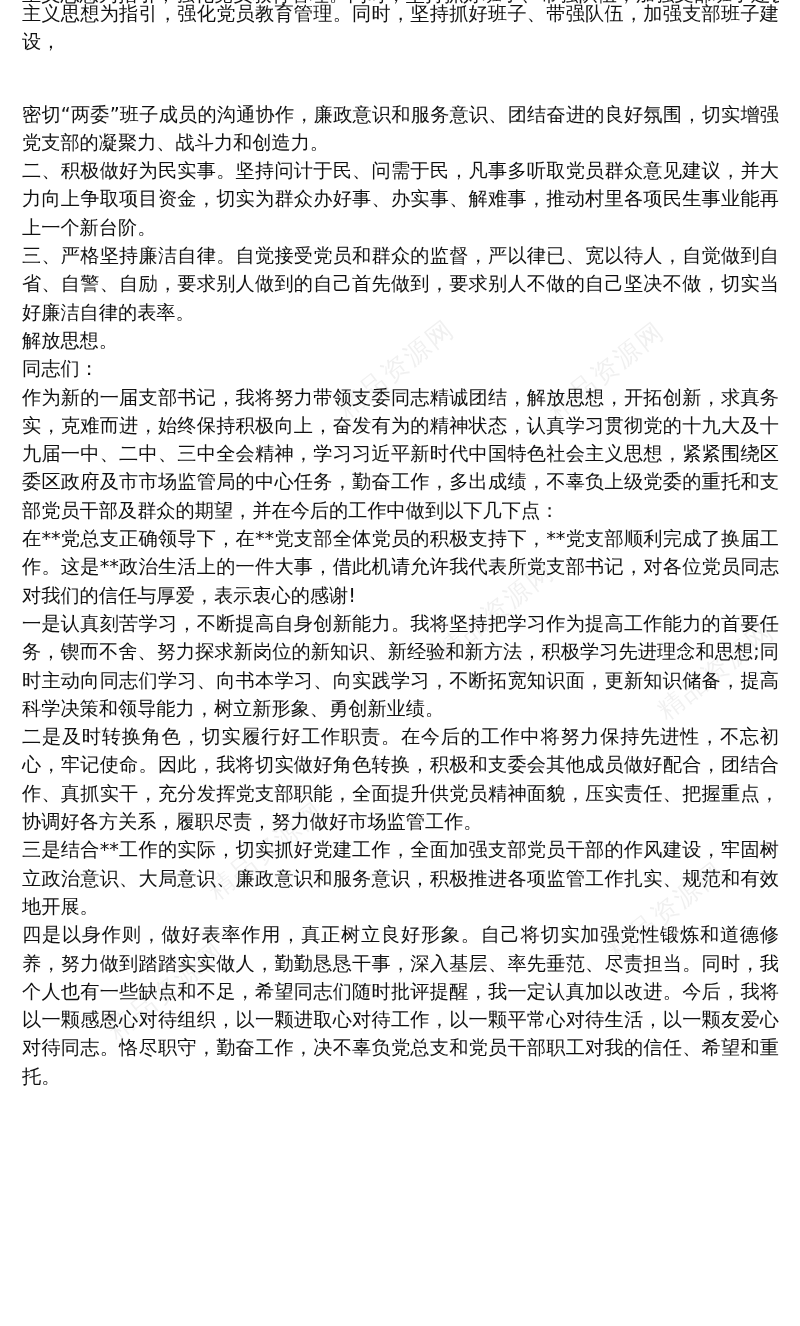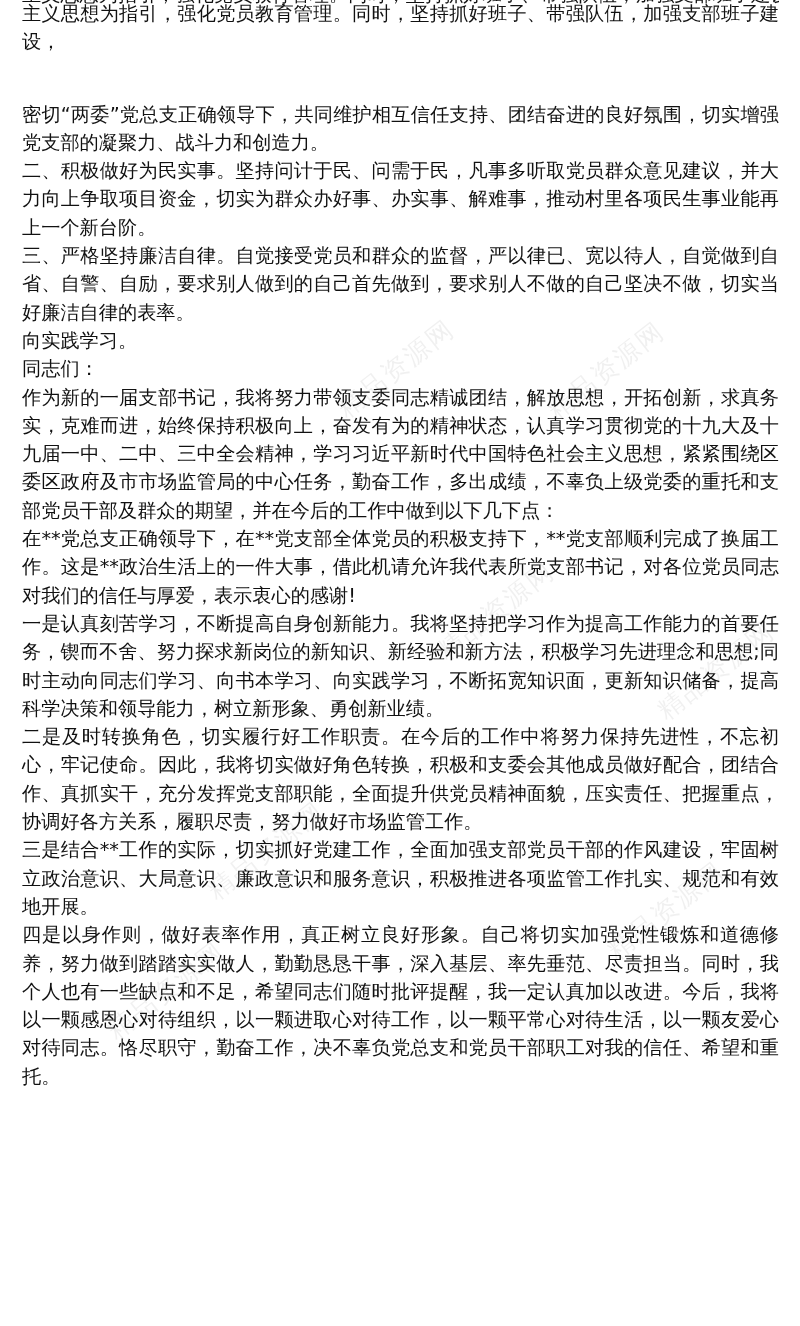--- a/index.html
+++ b/index.html
@@ -124,24 +124,24 @@
     <div class="clipped-row">
       <p>主义思想为指引，强化党员教育管理。同时，坚持抓好班子、带强队伍，加强支部班子建设，</p>
     </div>
 
     <div class="doc-body">
 
       <p class="para">主义思想为指引，强化党员教育管理。同时，坚持抓好班子、带强队伍，加强支部班子建设，</p>
 
       <div class="spacer-gap"></div>
 
-      <p class="para">密切“两委”党总支正确领导下，共同维护相互信任支持、团结奋进的良好氛围，切实增强党支部的凝聚力、战斗力和创造力。</p>
+      <p class="para">密切“两委”班子成员的沟通协作，廉政意识和服务意识、团结奋进的良好氛围，切实增强党支部的凝聚力、战斗力和创造力。</p>
       <p class="para">二、积极做好为民实事。坚持问计于民、问需于民，凡事多听取党员群众意见建议，并大力向上争取项目资金，切实为群众办好事、办实事、解难事，推动村里各项民生事业能再上一个新台阶。</p>
       <p class="para">三、严格坚持廉洁自律。自觉接受党员和群众的监督，严以律已、宽以待人，自觉做到自省、自警、自励，要求别人做到的自己首先做到，要求别人不做的自己坚决不做，切实当好廉洁自律的表率。</p>
-      <p class="para">向实践学习。</p>
+      <p class="para">解放思想。</p>
       <p class="para">同志们：</p>
       <p class="para">作为新的一届支部书记，我将努力带领支委同志精诚团结，解放思想，开拓创新，求真务实，克难而进，始终保持积极向上，奋发有为的精神状态，认真学习贯彻党的十九大及十九届一中、二中、三中全会精神，学习习近平新时代中国特色社会主义思想，紧紧围绕区委区政府及市市场监管局的中心任务，勤奋工作，多出成绩，不辜负上级党委的重托和支部党员干部及群众的期望，并在今后的工作中做到以下几下点：</p>
       <p class="para">在**党总支正确领导下，在**党支部全体党员的积极支持下，**党支部顺利完成了换届工作。这是**政治生活上的一件大事，借此机请允许我代表所党支部书记，对各位党员同志对我们的信任与厚爱，表示衷心的感谢!</p>
       <p class="para">一是认真刻苦学习，不断提高自身创新能力。我将坚持把学习作为提高工作能力的首要任务，锲而不舍、努力探求新岗位的新知识、新经验和新方法，积极学习先进理念和思想;同时主动向同志们学习、向书本学习、向实践学习，不断拓宽知识面，更新知识储备，提高科学决策和领导能力，树立新形象、勇创新业绩。</p>
       <p class="para">二是及时转换角色，切实履行好工作职责。在今后的工作中将努力保持先进性，不忘初心，牢记使命。因此，我将切实做好角色转换，积极和支委会其他成员做好配合，团结合作、真抓实干，充分发挥党支部职能，全面提升供党员精神面貌，压实责任、把握重点，协调好各方关系，履职尽责，努力做好市场监管工作。</p>
       <p class="para">三是结合**工作的实际，切实抓好党建工作，全面加强支部党员干部的作风建设，牢固树立政治意识、大局意识、廉政意识和服务意识，积极推进各项监管工作扎实、规范和有效地开展。</p>
       <p class="para">四是以身作则，做好表率作用，真正树立良好形象。自己将切实加强党性锻炼和道德修养，努力做到踏踏实实做人，勤勤恳恳干事，深入基层、率先垂范、尽责担当。同时，我个人也有一些缺点和不足，希望同志们随时批评提醒，我一定认真加以改进。今后，我将以一颗感恩心对待组织，以一颗进取心对待工作，以一颗平常心对待生活，以一颗友爱心对待同志。恪尽职守，勤奋工作，决不辜负党总支和党员干部职工对我的信任、希望和重托。</p>
 
       <div class="tail-blank"></div>
     </div>

